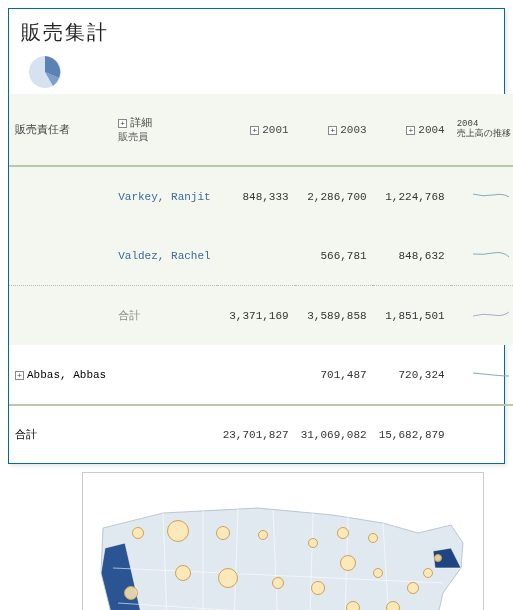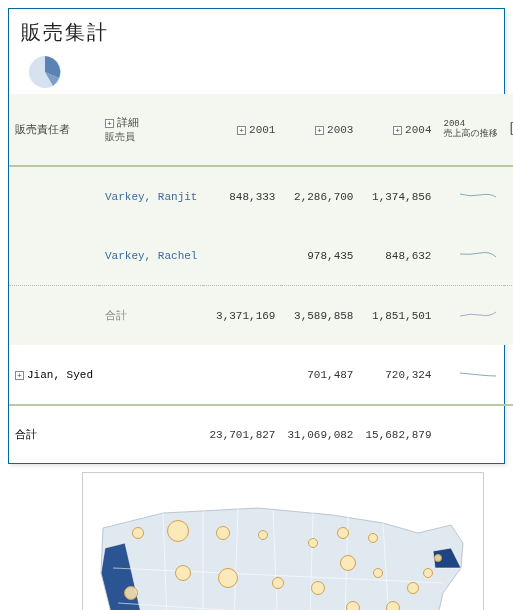--- a/index.html
+++ b/index.html
@@ -60,50 +60,50 @@
         <th class="lh hist-cell" style="font-size:9px;line-height:1.1">2004<br>売上高の推移</th>
         <th class="trend-cell" style="font-size:15px">区歴</th>
       </tr>
     </thead>
     <tbody>
       <tr class="row-alt">
         <td></td>
         <td class="link">Varkey, Ranjit</td>
         <td class="num">848,333</td>
         <td class="num">2,286,700</td>
-        <td class="num">1,374,856</td>
+        <td class="num">1,224,768</td>
         <td><svg class="spark">
               <path d="M2 6 Q12 9 22 7 T38 9" stroke="#8ab" fill="none"></path>
             </svg></td>
         <td class="arrow dn">⬇</td>
       </tr>
       <tr class="row-alt">
         <td></td>
-        <td class="link">Varkey, Rachel</td>
+        <td class="link">Valdez, Rachel</td>
         <td class="num"></td>
-        <td class="num">978,435</td>
+        <td class="num">566,781</td>
         <td class="num">848,632</td>
         <td><svg class="spark">
               <path d="M2 7 Q12 8 22 6 T38 10" stroke="#8ab" fill="none"></path>
             </svg></td>
         <td class="arrow dn">⬇</td>
       </tr>
       <tr class="row-sub">
         <td></td>
         <td class="lh">合計</td>
         <td class="num">3,371,169</td>
         <td class="num">3,589,858</td>
         <td class="num">1,851,501</td>
         <td><svg class="spark">
               <path d="M2 9 Q12 6 22 8 T38 5" stroke="#aac" fill="none"></path>
             </svg></td>
         <td class="arrow rt">➡</td>
       </tr>
       <tr>
-        <td class="lh"><span class="exp">+</span><span>Jian, Syed</span></td>
+        <td class="lh"><span class="exp">+</span><span>Abbas, Abbas</span></td>
         <td></td>
         <td class="num"></td>
         <td class="num">701,487</td>
         <td class="num">720,324</td>
         <td><svg class="spark">
               <path d="M2 7 Q12 8 22 9 T38 10" stroke="#8ab" fill="none"></path>
             </svg></td>
         <td class="arrow dn">⬇</td>
       </tr>
       <tr class="row-total">

